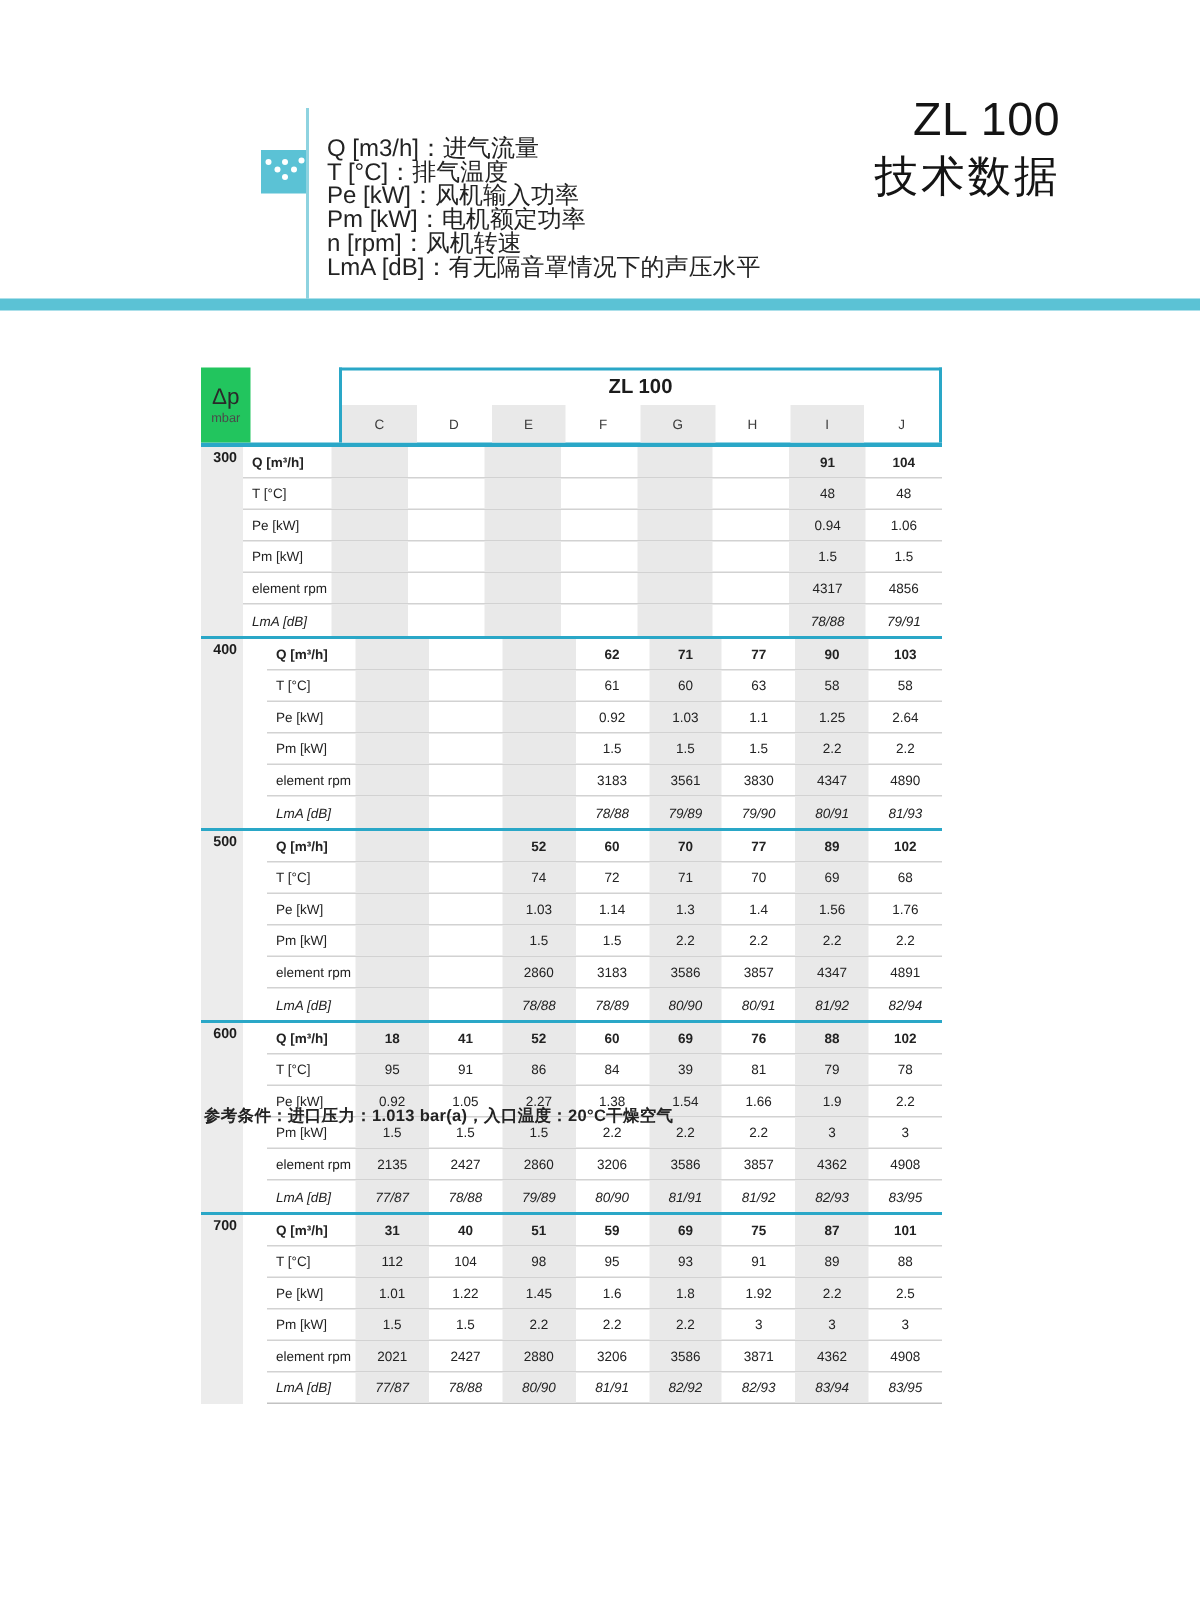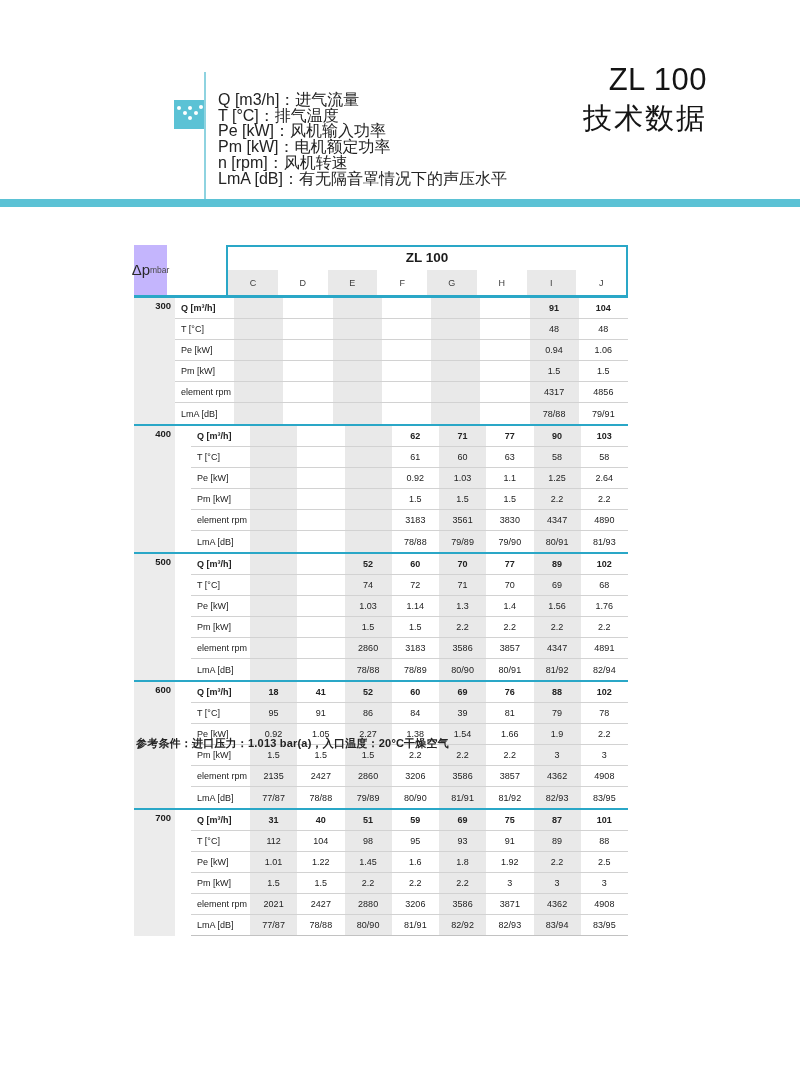--- a/index.html
+++ b/index.html
@@ -13,36 +13,36 @@
   .header-vline { position:absolute; left:204px; top:72px; width:2px; height:127px; background:#8ed3e0; }
   .legend { position:absolute; left:218px; top:92px; font-size:16px; line-height:15.7px; color:#232323; }
   .title-block { position:absolute; right:93px; top:62px; text-align:right; color:#141414; }
   .title-line1 { font-size:31px; line-height:36px; letter-spacing:0.5px; }
   .title-line2 { font-size:29px; line-height:40px; letter-spacing:2px;text-align:right; }
   .top-bar { position:absolute; left:0; top:199px; width:800px; height:8px; background:var(--accent-light); }
 
   
   .datatable { position:absolute; left:134px; top:245px; width:494px; }
   .thead { display:flex; height:50px; }
-  .dp-head { width:33px; background:#c4b5fd; display:flex; flex-direction:row; align-items:center; justify-content:center; }
+  .dp-head { width:33px; background:#22c55e; display:flex; flex-direction:column; align-items:center; justify-content:center; }
   .dp-symbol { font-size:15px; color:#2a2a2a; line-height:16px; }
   .dp-unit { font-size:8.5px; color:#4a4a4a; line-height:10px; }
   .head-spacer { width:59px; }
   .model-box { flex:1; border:2px solid var(--accent-line); border-bottom:none; display:flex; flex-direction:column; }
   .model-title { text-align:center; font-weight:bold; font-size:13.5px; padding-top:3px; flex:1; }
   .letters-row { display:grid; grid-template-columns:repeat(8,1fr); height:25px; }
   .col-letter { display:flex; align-items:center; justify-content:center; font-size:9px; color:#3c3c3c; }
   .thick-line { height:3px; background:var(--accent-line); }
 
   .group { display:flex; }
   .group.sep { border-top:2.5px solid var(--accent-line);gap:16px; }
-  .dp-cell { width:41px; background:#ececec; text-align:right; padding:2px 4px 0 0; font-weight:bold; font-size:9.5px; }
+  .dp-cell { width:28px; background:#ececec; text-align:right; padding:2px 4px 0 0; font-weight:bold; font-size:9.5px; }
   .group-rows { flex:1; display:flex; flex-direction:column; }
   .trow { display:grid; grid-template-columns:59px repeat(8,1fr); height:21px; border-bottom:1px solid #d2d2d2; }
-  .trow.rlast { border-bottom:none; }
+  .trow.rlast { border-bottom:none;font-style:italic; }
   .group:last-child .trow.rlast { border-bottom:1px solid #c2c2c2; }
   .tlabel { font-size:9px; display:flex; align-items:center; padding-left:6px; color:#222; white-space:nowrap; }
   .tcell { font-size:9px; display:flex; align-items:center; justify-content:center; color:#222; }
   .stripe { background:#e9e9e9; }
   .trow.boldrow .tlabel, .trow.boldrow .tcell { font-weight:bold; }
 
   .footer-note { position:absolute; left:136px; top:736px; font-size:11px; font-weight:bold; color:#232323; letter-spacing:0.2px; }
 </style>
 </head>
 <body>

